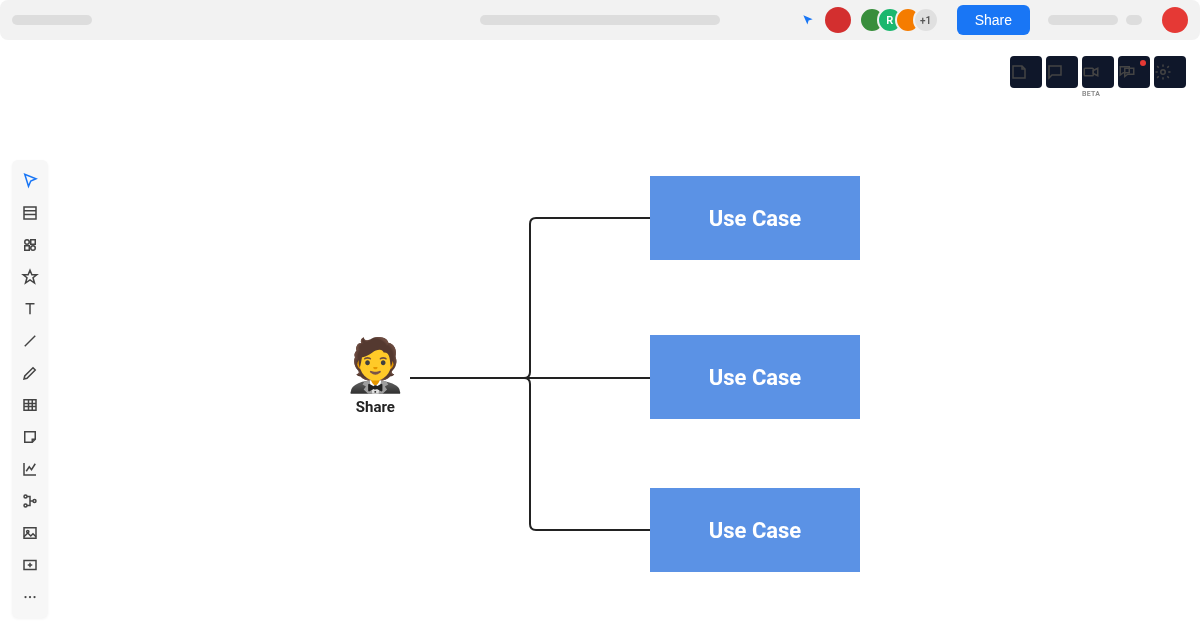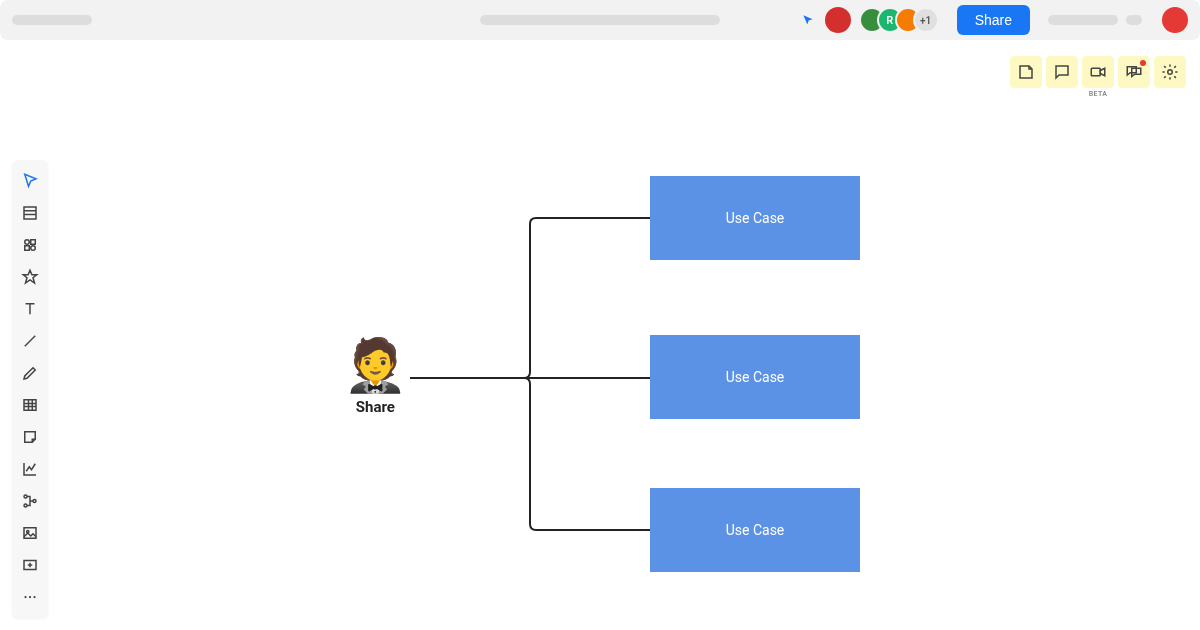--- a/index.html
+++ b/index.html
@@ -19,37 +19,37 @@
 .av2 { background: #388e3c; }
 .av3 { background: #1bb76e; }
 .av4 { background: #f57c00; }
 .av-more { background: #e0e0e0; color: #555; font-size: 10px; }
 .av-right { background: #e53935; margin-left: 12px; }
 .share-btn { background: #1976f5; color: #fff; border: none; padding: 7px 18px; border-radius: 6px; font-size: 14px; font-weight: 500; cursor: pointer; margin: 0 10px; }
 .ph3 { width: 70px; }
 .ph4 { width: 16px; }
 
 .right-toolbar { position: absolute; top: 56px; right: 14px; display: flex; gap: 4px; }
-.rt-btn { width: 32px; height: 32px; background: #fef9c3; border-radius: 4px; display: flex; align-items: center; justify-content: center; color: #444; cursor: pointer; position: relative; }
+.rt-btn { width: 32px; height: 32px; background: #0f172a; border-radius: 4px; display: flex; align-items: center; justify-content: flex-start; color: #444; cursor: pointer; position: relative; }
 .rt-btn svg { width: 18px; height: 18px; }
 .badge-beta { position: absolute; bottom: -10px; font-size: 7px; color: #888; font-weight: 600; letter-spacing: 0.3px; }
 .badge-dot { position: absolute; top: 4px; right: 4px; width: 6px; height: 6px; background: #e53935; border-radius: 50%; }
 
 .left-toolbar { position: absolute; left: 12px; top: 160px; width: 36px; background: #f7f7f7; border-radius: 6px; padding: 6px 0; display: flex; flex-direction: column; align-items: center; gap: 2px; box-shadow: 0 1px 3px rgba(0,0,0,0.05); }
 .lt-btn { width: 30px; height: 30px; display: flex; align-items: center; justify-content: center; color: #444; cursor: pointer; border-radius: 4px; }
 .lt-btn.active { color: #1976f5; }
 .lt-btn svg { width: 18px; height: 18px; }
 
 .canvas { position: absolute; inset: 0; }
 
 .actor { position: absolute; left: 343px; top: 340px; text-align: center; }
 .actor-emoji { font-size: 52px; line-height: 1; }
 .actor-label { font-size: 15px; font-weight: 700; color: #222; margin-top: 6px; }
 
-.usecase { position: absolute; width: 210px; height: 84px; background: #5b92e5; color: #fff; display: flex; align-items: center; justify-content: center; font-size: 14px; font-weight: 400; }
+.usecase { position: absolute; width: 210px; height: 84px; background: #5b92e5; color: #fff; display: flex; align-items: center; justify-content: center; font-size: 22px; font-weight: 700; }
 .uc1 { left: 650px; top: 176px; }
 .uc2 { left: 650px; top: 335px; }
 .uc3 { left: 650px; top: 488px; }
 
 .connectors { position: absolute; left: 0; top: 0; pointer-events: none; }
 </style>
 </head>
 <body>
 
 <div class="topbar">

